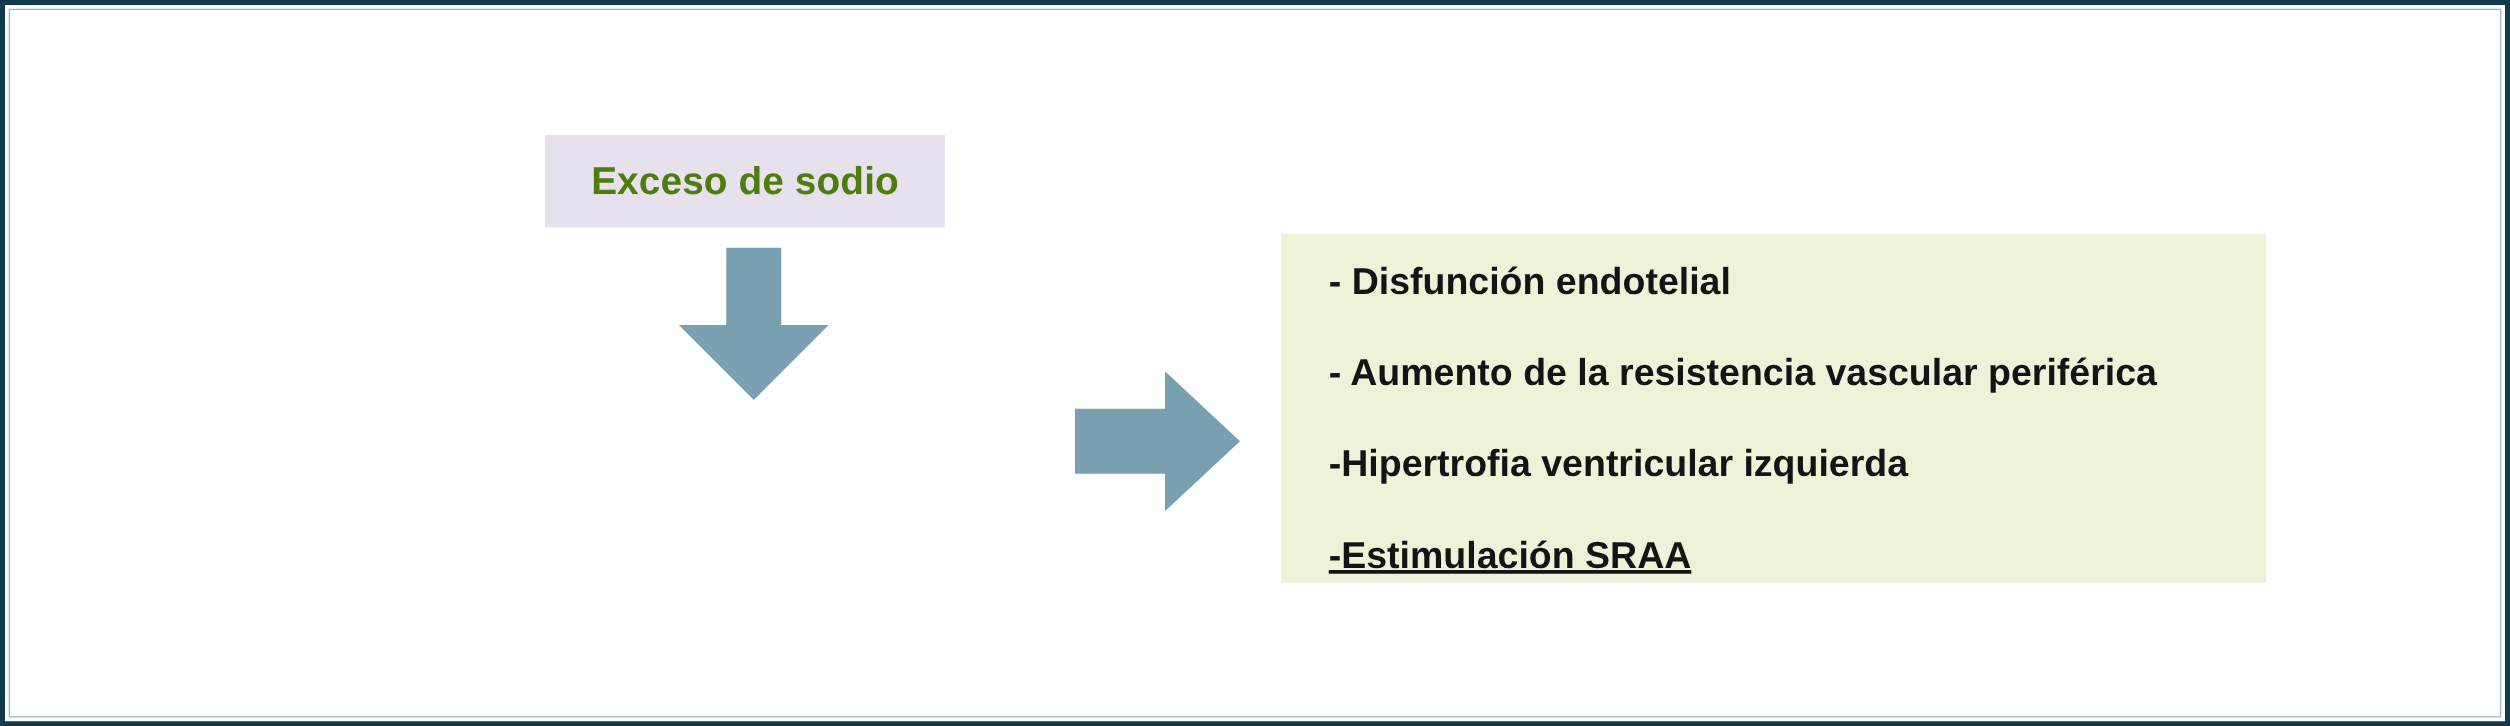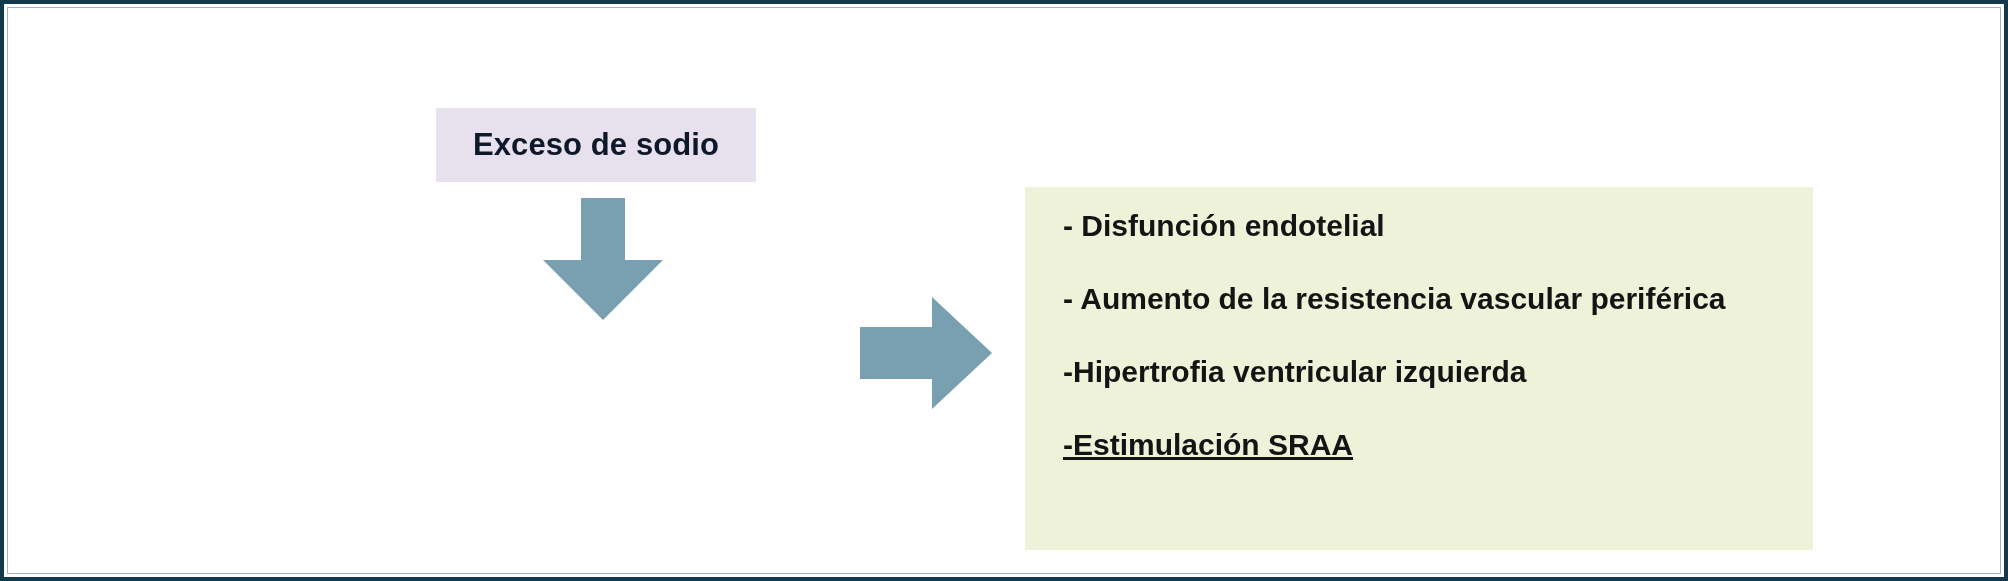--- a/index.html
+++ b/index.html
@@ -47,21 +47,21 @@
     width: 320px;
     height: 74px;
     background: #E6E1EC;
     display: flex;
     align-items: center;
     justify-content: center;
   }
   .box-lavender .label {
     font-size: 31px;
     font-weight: bold;
-    color: #0f172a;
+    color: #4d7c0f;
     letter-spacing: 0.1px;
     white-space: nowrap;
   }
 
   
   .caption-plasma {
     position: absolute;
     left: 357px;
     top: 322px;
     width: 480px;
@@ -88,21 +88,21 @@
     height: 112px;
   }
   .arrow-shape { display: block; }
 
   
   .box-green {
     position: absolute;
     left: 1025px;
     top: 187px;
     width: 788px;
-    height: 363px;
+    height: 279px;
     background: #EDF2D8;
   }
   .green-list {
     position: absolute;
     left: 38px;
     top: 24px;
     right: 10px;
     margin: 0;
     padding: 0;
     list-style: none;

